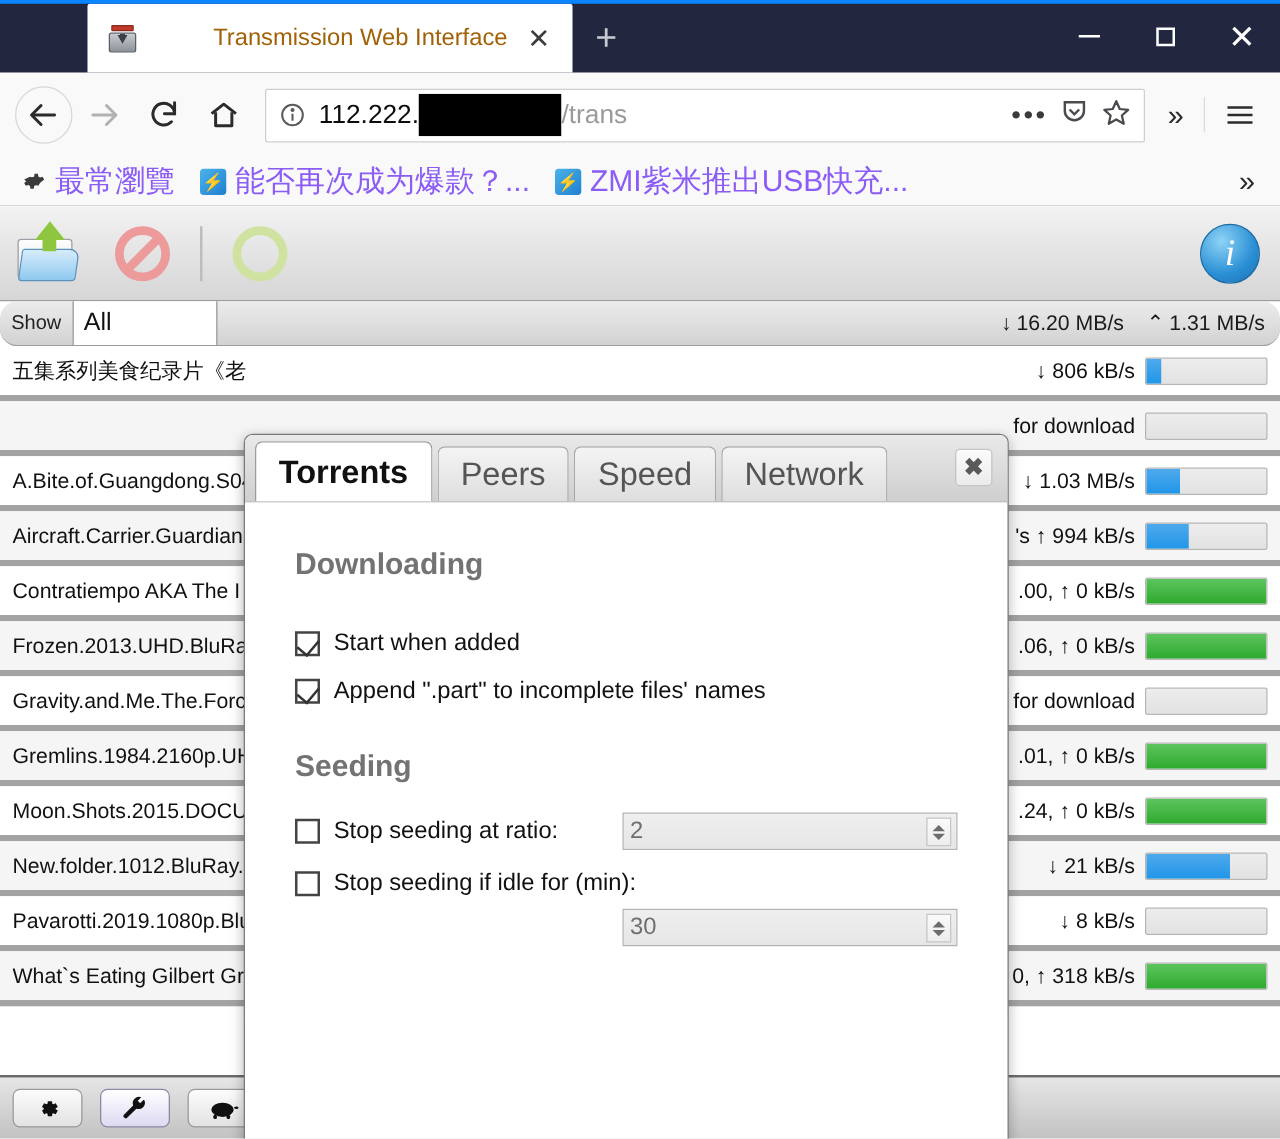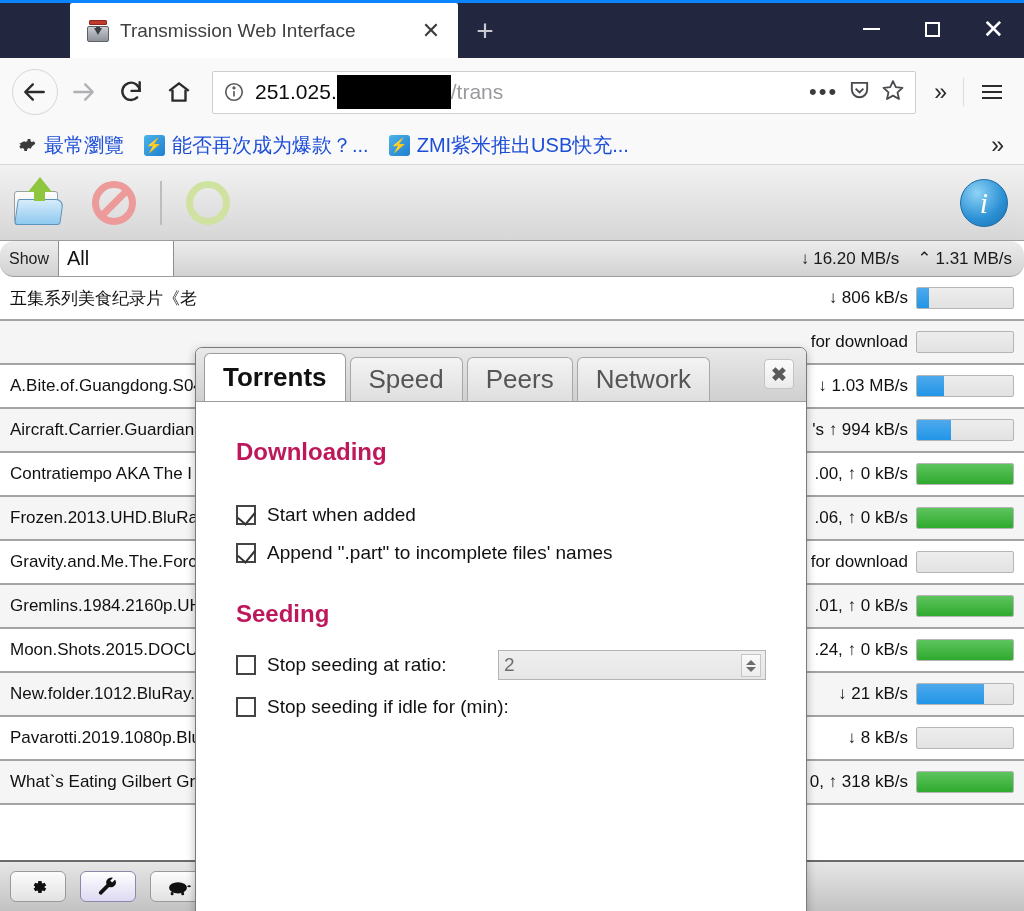--- a/index.html
+++ b/index.html
@@ -38,22 +38,22 @@
   }
   .tab-favicon .fav-arrow {
     position:absolute; left:8px; top:9px; width:0; height:0;
     border-left:4px solid transparent; border-right:4px solid transparent;
     border-top:7px solid #3c4046;
   }
   .tab-favicon .fav-stem {
     position:absolute; left:10px; top:8px; width:4px; height:5px; background:#3c4046;
   }
   .tab-title {
-    font-size:19px; color:#404040; white-space:nowrap; overflow:hidden;
-    text-overflow:ellipsis; flex:1;
+    font-size:19px; color:#a16207; white-space:nowrap; overflow:hidden;
+    text-overflow:ellipsis; flex:1;text-align:right;
   }
   .tab-close {
     width:30px; height:30px; display:flex; align-items:center; justify-content:center;
     color:#3c3c3c; font-size:22px; line-height:1; flex:none;
   }
   .newtab-btn {
     width:54px; height:55px; display:flex; align-items:center; justify-content:center;
     color:#c8cad0; font-size:30px; font-weight:300;
   }
   .winbtns {
@@ -101,21 +101,21 @@
   .navdivider { width:1px; height:28px; background:#dcdcdf; margin:0 4px; }
   .hamburger { display:flex; flex-direction:column; gap:4px; padding:10px; }
   .hamburger span { display:block; width:20px; height:2px; background:#2b2b2b; }
 
   
   .bookmarks {
     height:39px; background:#f9f9fa; border-bottom:1px solid #d7d7db;
     display:flex; align-items:center; padding:0 10px; gap:6px;
   }
   .bm-item { display:flex; align-items:center; gap:7px; padding:3px 7px; white-space:nowrap; }
-  .bm-label { font-size:20px; color:#1d4ed8; }
+  .bm-label { font-size:24px; color:#8b5cf6; }
   .bm-gear { width:20px; height:20px; color:#3b3b3d; }
   .bm-fav {
     width:21px; height:21px; border-radius:3px; flex:none;
     background:linear-gradient(135deg,#4bb3ea,#1f7fd0);
     display:flex; align-items:center; justify-content:center;
     color:#fff; font-size:14px; font-weight:bold;
   }
   .bm-overflow { margin-left:auto; font-size:23px; color:#2b2b2b; padding:0 10px; }
 
   
@@ -187,21 +187,21 @@
   .filter-speed {
     display:flex; align-items:center; gap:18px; padding:0 12px; font-size:17px; color:#1a1a1a;
     white-space:nowrap;
   }
   .filter-speed .sp { display:flex; align-items:center; gap:4px; }
 
   
   .tr-list { position:relative; }
   .tr-row {
     height:44px; display:flex; align-items:center;
-    border-bottom:2px solid #a3a3a3; background:#fff; padding:0 10px; gap:8px;
+    border-bottom:5px solid #a3a3a3; background:#fff; padding:0 10px; gap:8px;
   }
   .tr-row.alt { background:#f5f5f5; }
   .tr-name {
     font-size:17px; color:#111; white-space:nowrap; overflow:hidden;
     width:560px; flex:none;
   }
   .tr-meta {
     font-size:17px; color:#111; white-space:nowrap; text-align:right;
     flex:1; overflow:hidden;
   }
@@ -254,21 +254,21 @@
     border-color:#9b9b9b;
   }
   .dlg-close {
     position:absolute; right:12px; top:11px;
     width:30px; height:30px; border-radius:4px;
     background:linear-gradient(#fbfbfb,#ebebeb); border:1px solid #c4c4c4;
     display:flex; align-items:center; justify-content:center;
     color:#5a5a5a; font-size:19px; font-weight:bold;
   }
   .dlg-body { padding: 36px 40px 0 40px; }
-  .dlg-h2 { font-size:24px; font-weight:bold; color:#be185d; margin-bottom:22px; }
+  .dlg-h2 { font-size:24px; font-weight:bold; color:#737373; margin-bottom:22px; }
   .dlg-h2.seeding { margin-top:36px; }
   .row { display:flex; align-items:center; margin-bottom:16px; }
   .row-label { font-size:19px; color:#111; }
   .dl-to-label { width:260px; }
   .text-input {
     width:268px; height:30px; border:1px solid #a9a9a9; background:#fff;
     font-size:19px; color:#111; padding:0 5px; line-height:28px;
   }
   .cb {
     width:20px; height:20px; border:2px solid #444; background:#fff;
@@ -357,21 +357,21 @@
 
     <div class="urlbar">
       <span class="url-info">
         <svg width="22" height="22" viewBox="0 0 24 24" fill="none" stroke="#5b5b5e" stroke-width="1.8">
             <circle cx="12" cy="12" r="9"></circle>
             <line x1="12" y1="11" x2="12" y2="17"></line>
             <circle cx="12" cy="7.6" r="0.9" fill="#5b5b5e"></circle>
           </svg>
       </span>
       <span class="url-text">
-        <span>251.025.</span>
+        <span>112.222.</span>
           <span class="url-redact"></span>
           <span class="url-path">/trans</span>
       </span>
       <span class="url-actions">
         <span class="url-dots">•••</span>
         <span>
           <svg width="23" height="23" viewBox="0 0 24 24" fill="none" stroke="#4a4a4f" stroke-width="2">
               <path d="M4 4h16v7a8 8 0 0 1-16 0z"></path>
               <polyline points="8,10 12,14 16,10"></polyline>
             </svg>
@@ -561,22 +561,22 @@
             <rect x="0" y="11" width="19" height="5"></rect>
             <rect x="22" y="2" width="6" height="5"></rect>
             <rect x="22" y="11" width="6" height="5"></rect>
           </svg>
       </div>
     </div>
 
     <div class="dialog">
       <div class="dlg-tabbar">
         <div class="dlg-tab active">Torrents</div>
+        <div class="dlg-tab">Peers</div>
         <div class="dlg-tab">Speed</div>
-        <div class="dlg-tab">Peers</div>
         <div class="dlg-tab">Network</div>
         <div class="dlg-close">✖</div>
       </div>
 
       <div class="dlg-body">
         <div class="dlg-h2">Downloading</div>
 
         <div class="row">
         </div>
 
@@ -604,18 +604,27 @@
                 <i class="spin-dn"></i>
               </span>
           </span>
         </div>
 
         <div class="idle-wrap">
           <div class="row" style="margin-bottom:0">
             <span class="cb"></span>
             <span class="row-label">Stop seeding if idle for (min):</span>
           </div>
+          <div class="idle-spin-row">
+            <span class="spinner">
+              <span>30</span>
+              <span class="spin-btns">
+                  <i class="spin-up"></i>
+                  <i class="spin-dn"></i>
+                </span>
+            </span>
+          </div>
         </div>
       </div>
     </div>
 
   </div>
 </div>
 
 </body></html>

